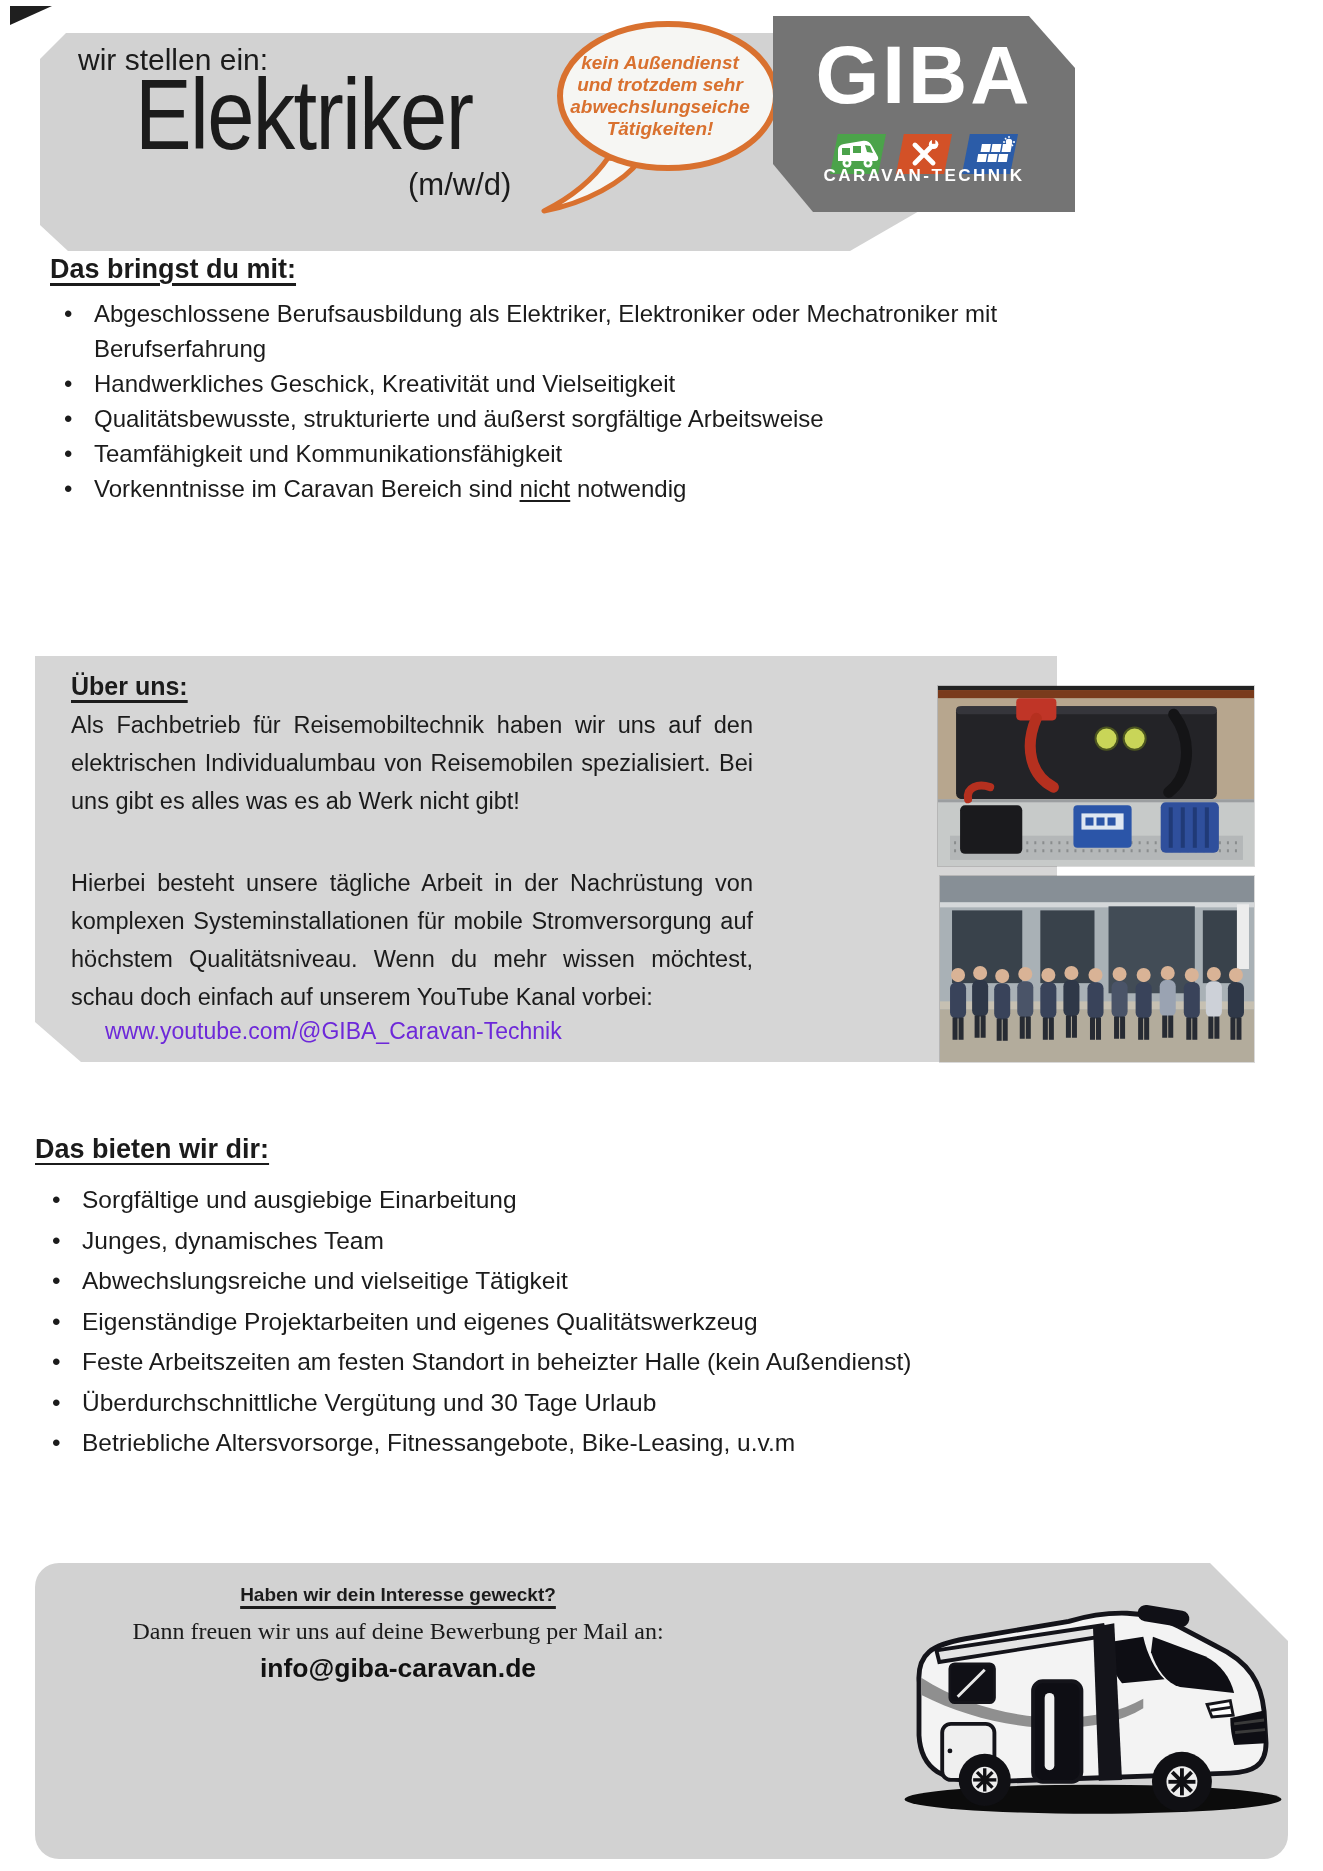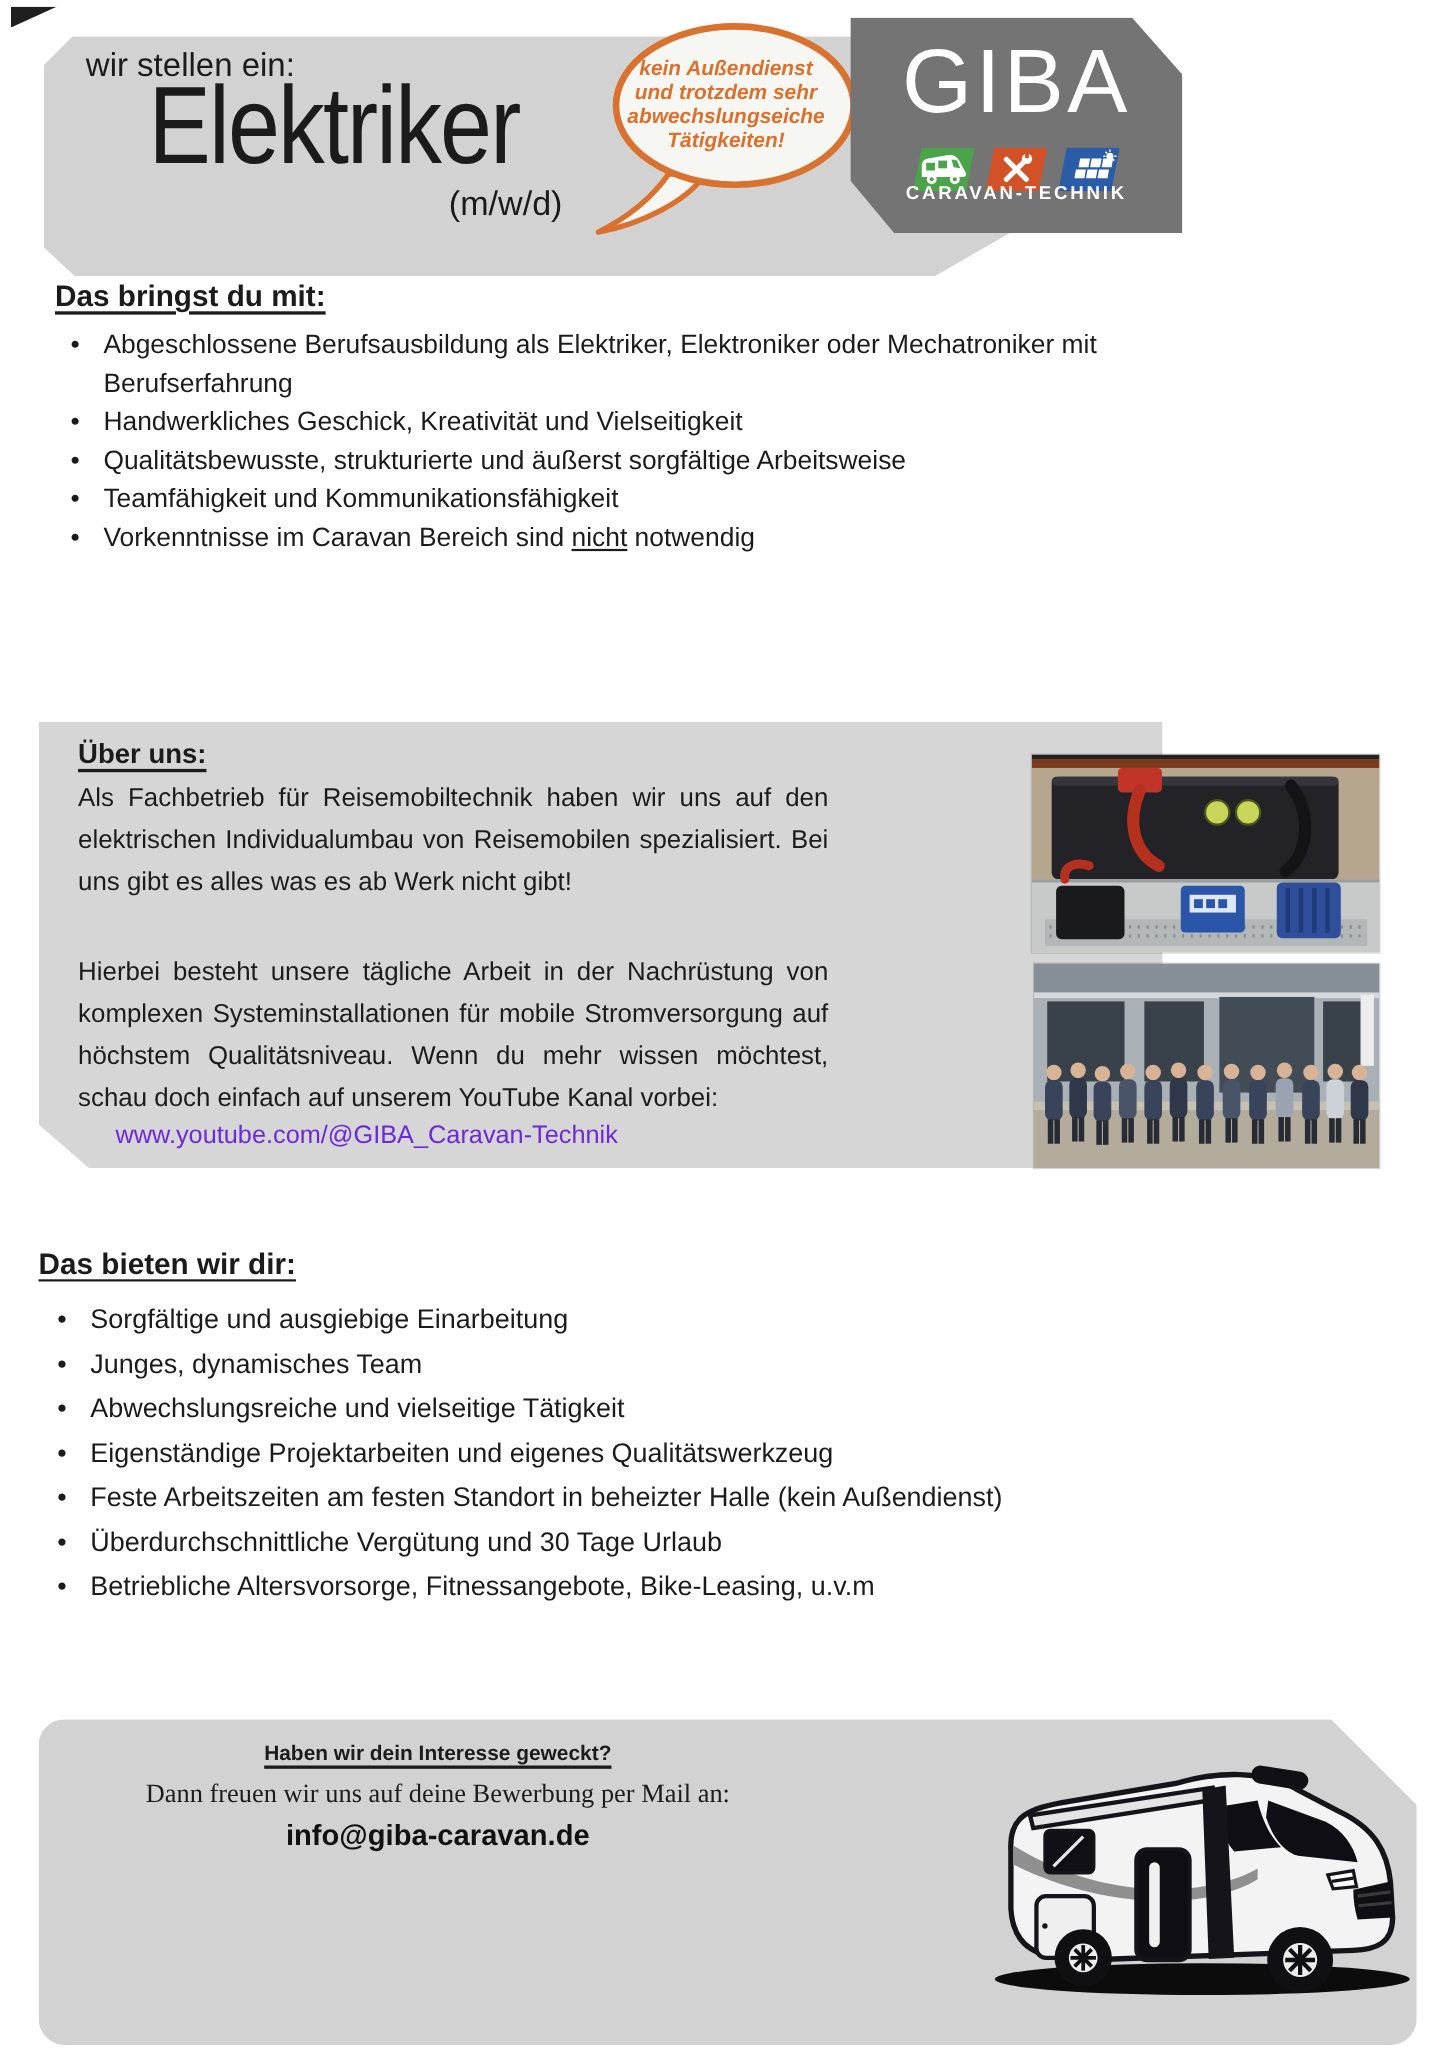--- a/index.html
+++ b/index.html
@@ -21,21 +21,21 @@
 
   
   .bubble{left:538px;top:12px;width:250px;height:205px;}
   .bubble-text{left:560px;top:52px;width:200px;text-align:center;
                color:#D9712F;font-weight:bold;font-style:italic;font-size:19px;line-height:22px;}
 
   
   .logo{left:773px;top:16px;width:302px;height:196px;background:#747474;
         clip-path:polygon(0 0,calc(100% - 46px) 0,100% 52px,100% 100%,40px 100%,0 calc(100% - 48px));}
   .logo-brand{position:absolute;top:18px;left:0;right:0;text-align:center;color:#fff;
-              font-size:82px;font-weight:400;letter-spacing:3px;line-height:1;}
+              font-size:82px;font-weight:700;letter-spacing:3px;line-height:1;}
   .logo-icons{position:absolute;top:118px;left:0;right:0;display:flex;justify-content:center;gap:10px;}
   .licon{width:56px;height:40px;display:flex;align-items:center;justify-content:center;
          clip-path:polygon(14% 0,100% 0,86% 100%,0 100%);}
   .licon svg{display:block;}
   .logo-sub{position:absolute;top:150px;left:0;right:0;text-align:center;color:#fff;
             font-size:17px;letter-spacing:2.5px;font-weight:700;}
 
   
   .h{font-weight:bold;text-decoration:underline;text-decoration-thickness:2.5px;text-underline-offset:5px;}
   .req-h{left:50px;top:254px;font-size:27px;}

